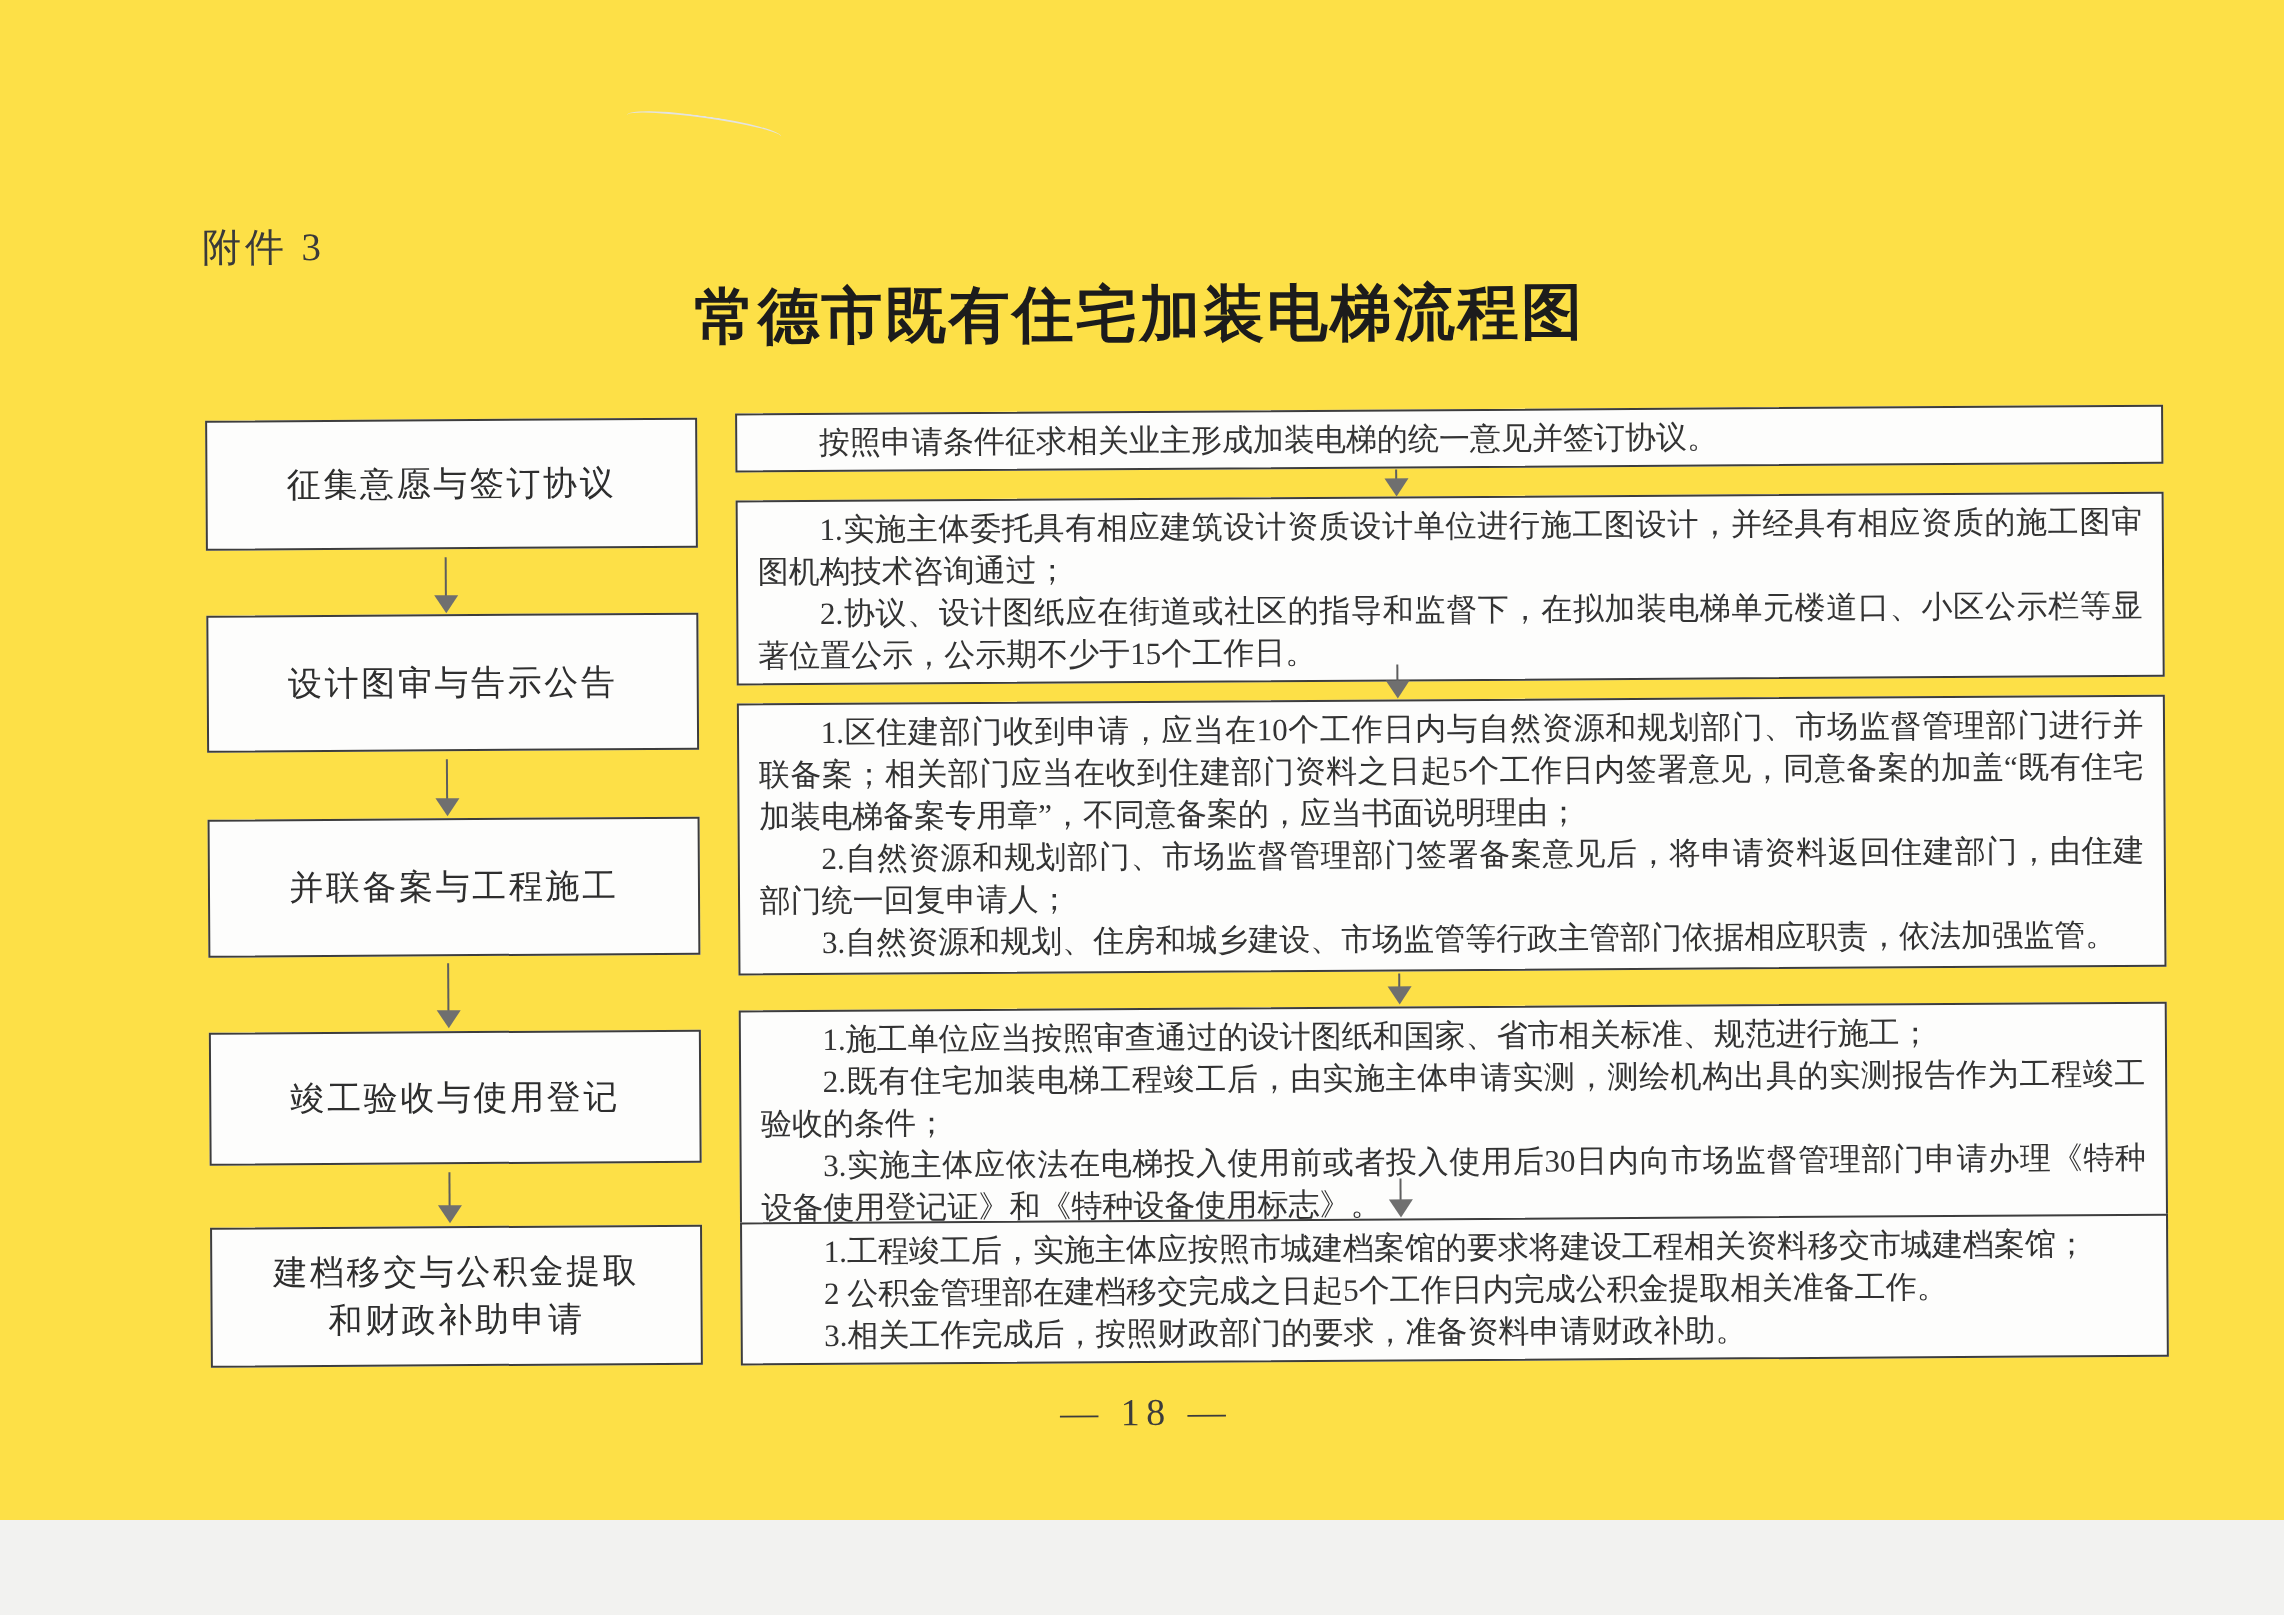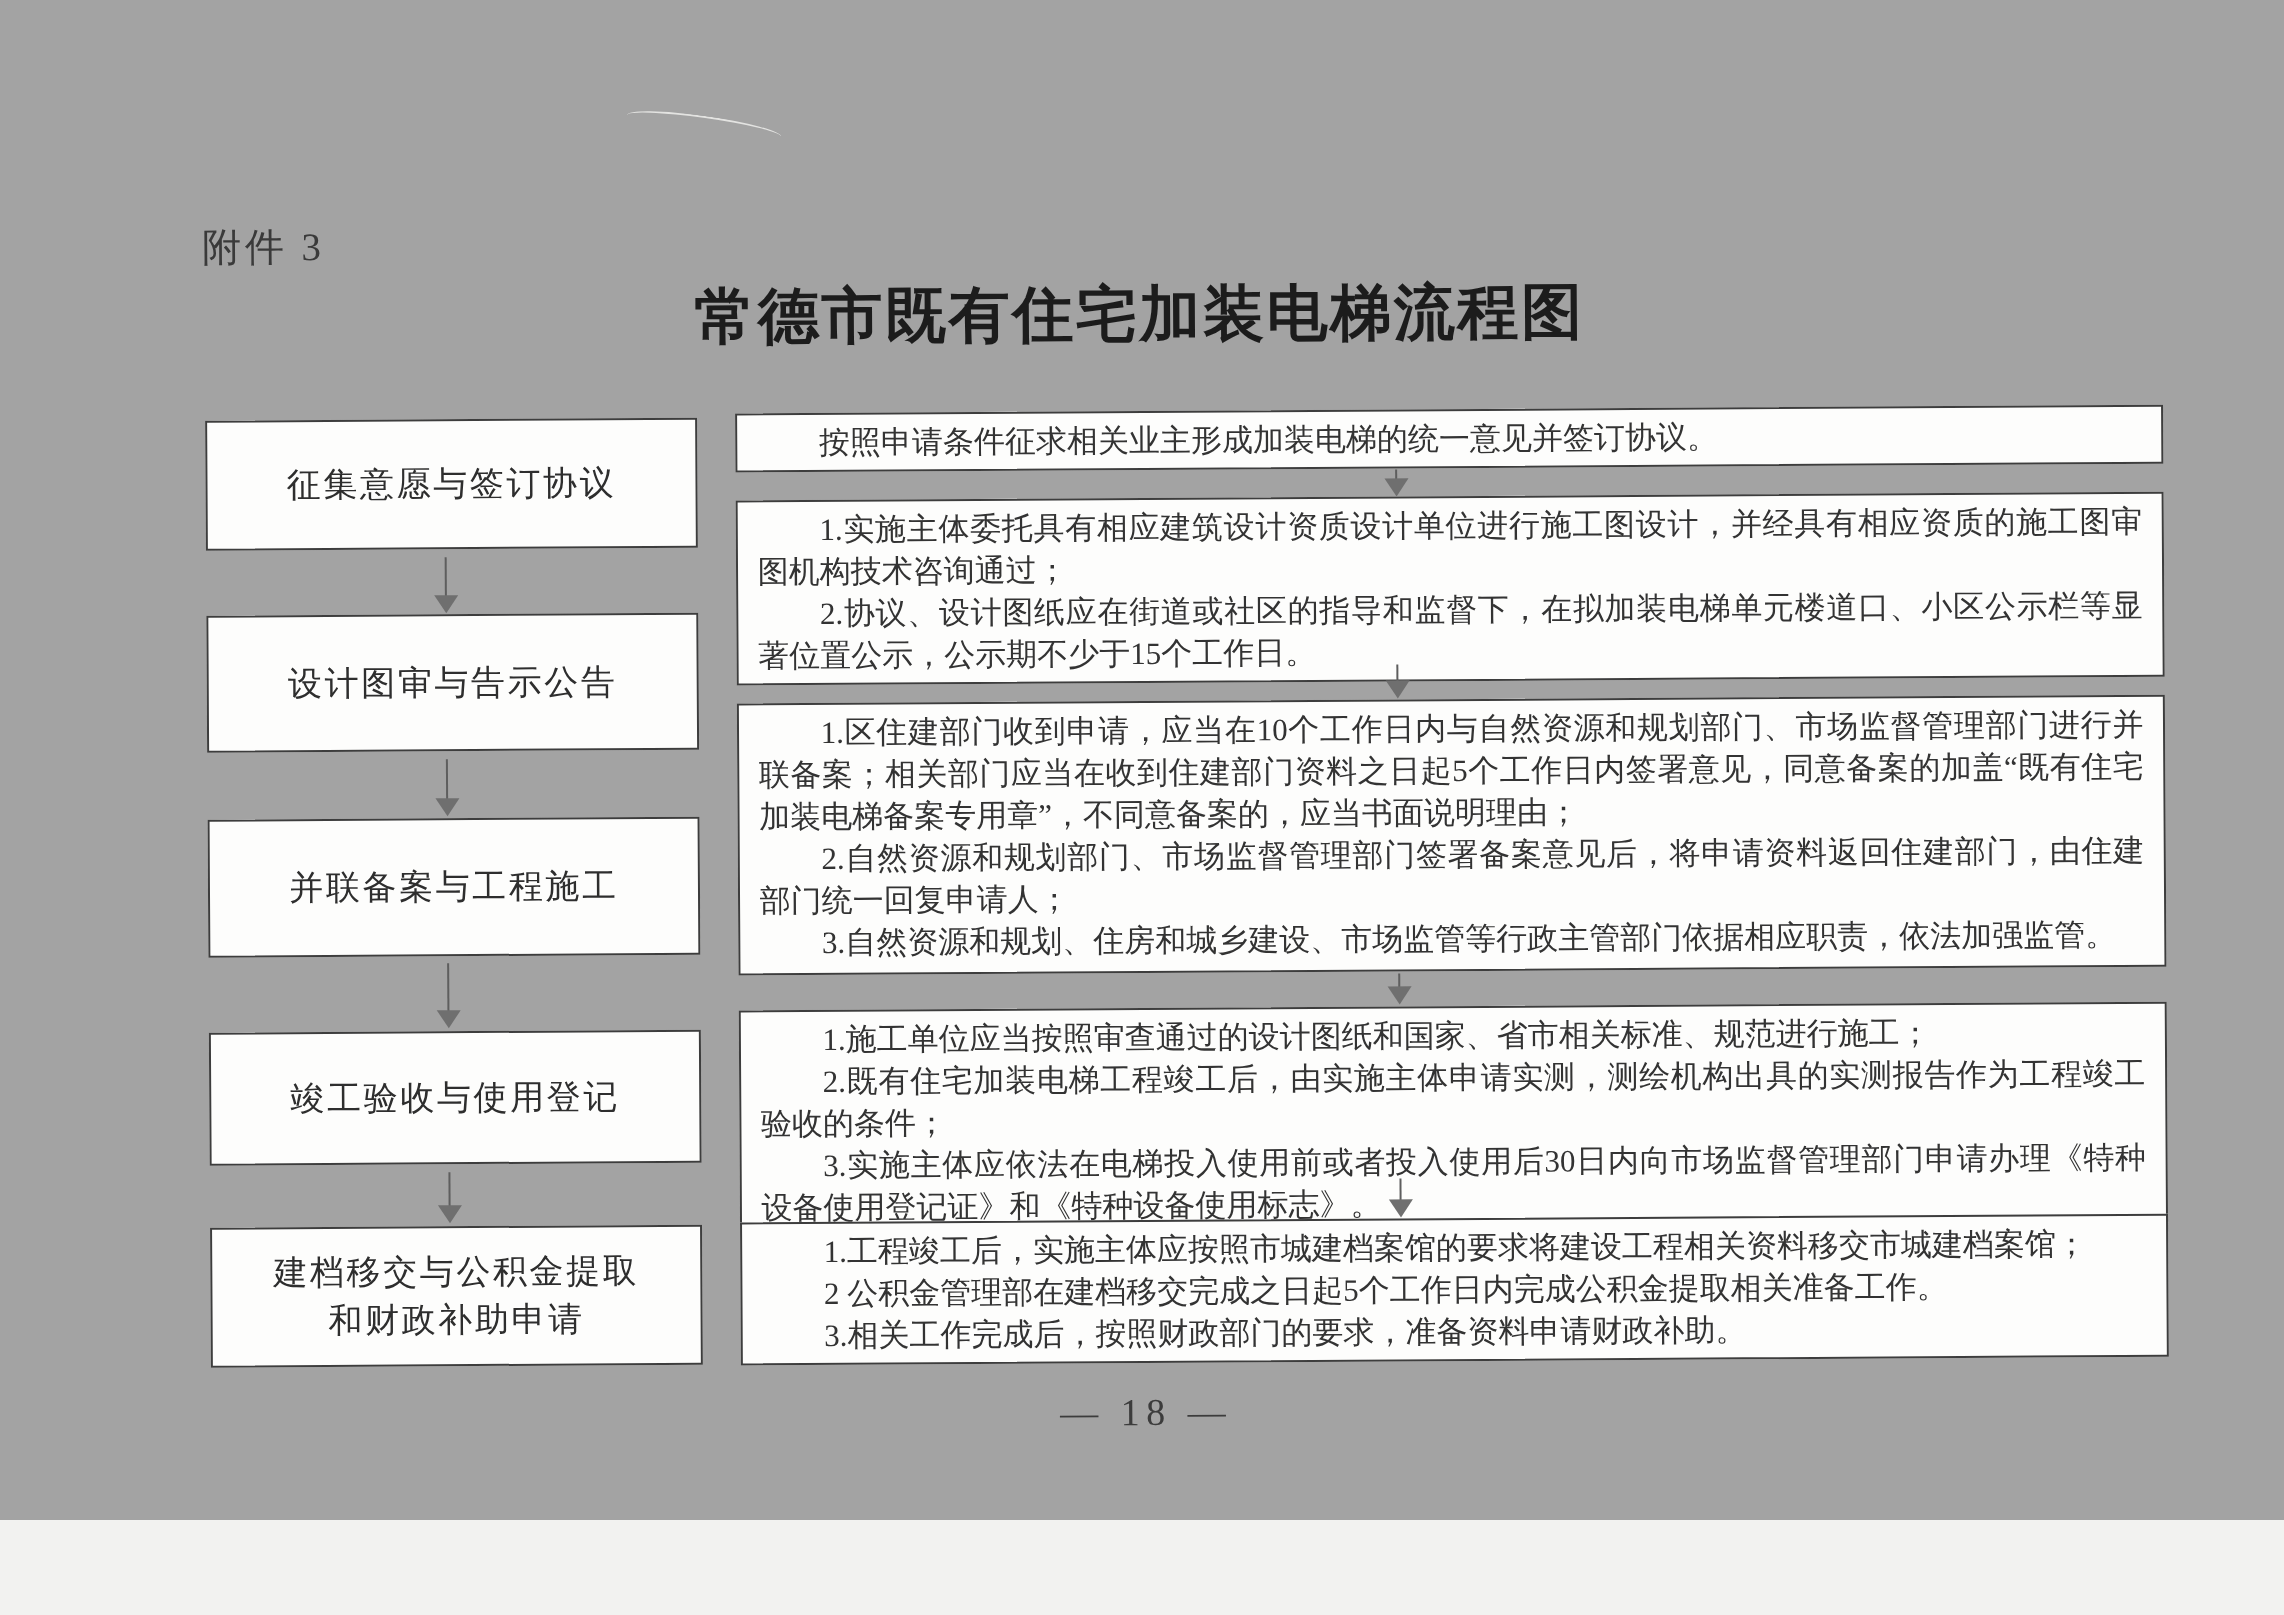--- a/index.html
+++ b/index.html
@@ -3,21 +3,21 @@
 <meta charset="utf-8">
 <style>
   html,body{margin:0;padding:0;}
   body{
     width:2284px;height:1616px;overflow:hidden;
     background:#f2f2f0;
     font-family:"Liberation Serif","DejaVu Serif",serif;
   }
   .paper{
     position:relative;width:2284px;height:1520px;
-    background:#a3a3a3;overflow:hidden;
+    background:#fde047;overflow:hidden;
   }
   .tilt{
     position:absolute;left:0;top:0;width:2284px;height:1616px;
     transform:rotate(-0.35deg);transform-origin:50% 45%;
   }
   .attachment{
     position:absolute;left:205px;top:215px;
     font-size:39px;color:#3a3a3a;letter-spacing:3.9px;
   }
   .doc-title{

